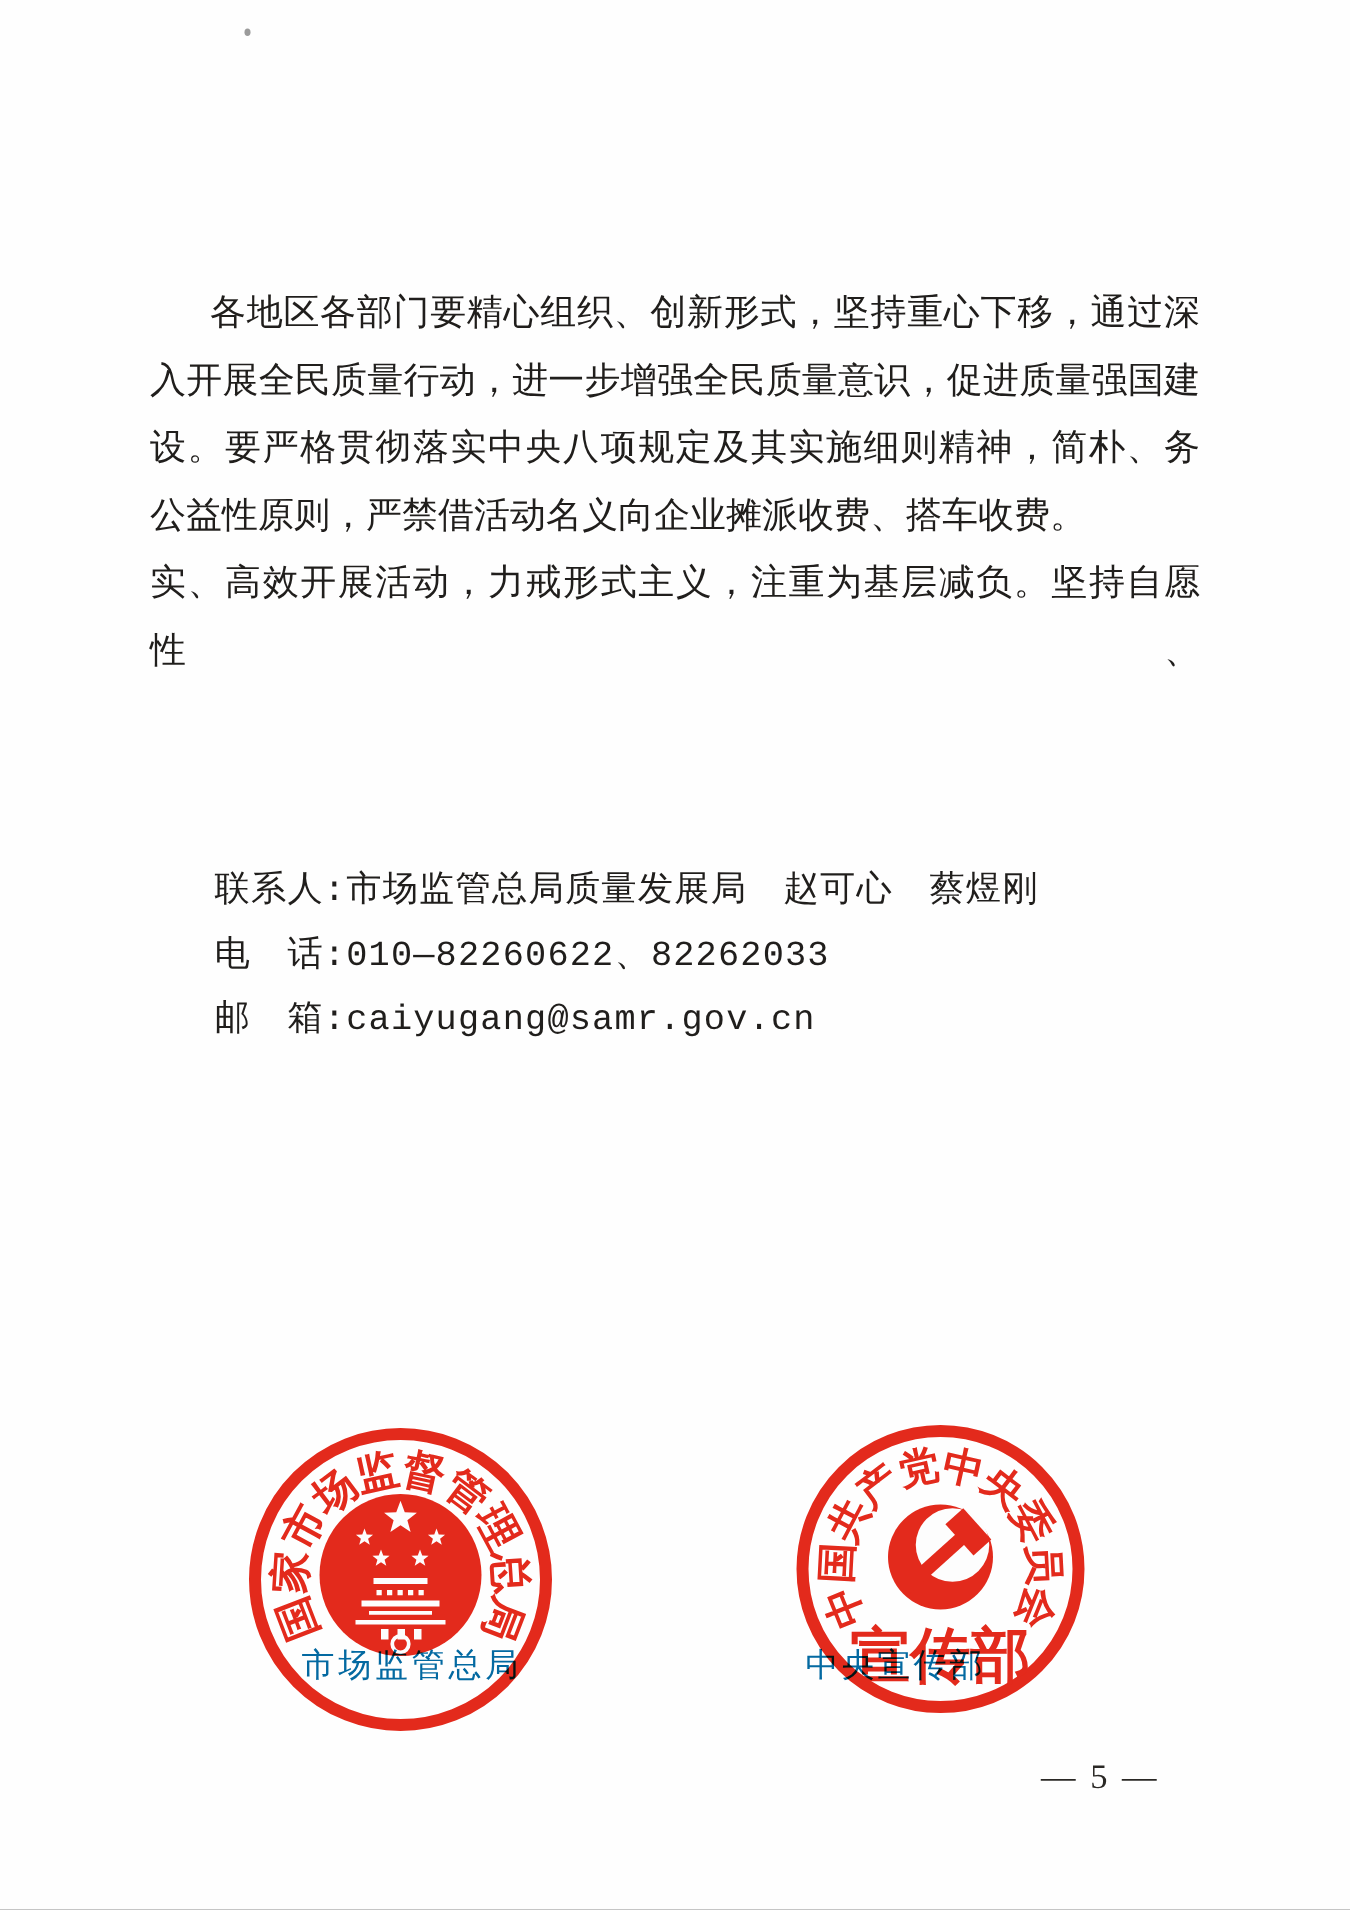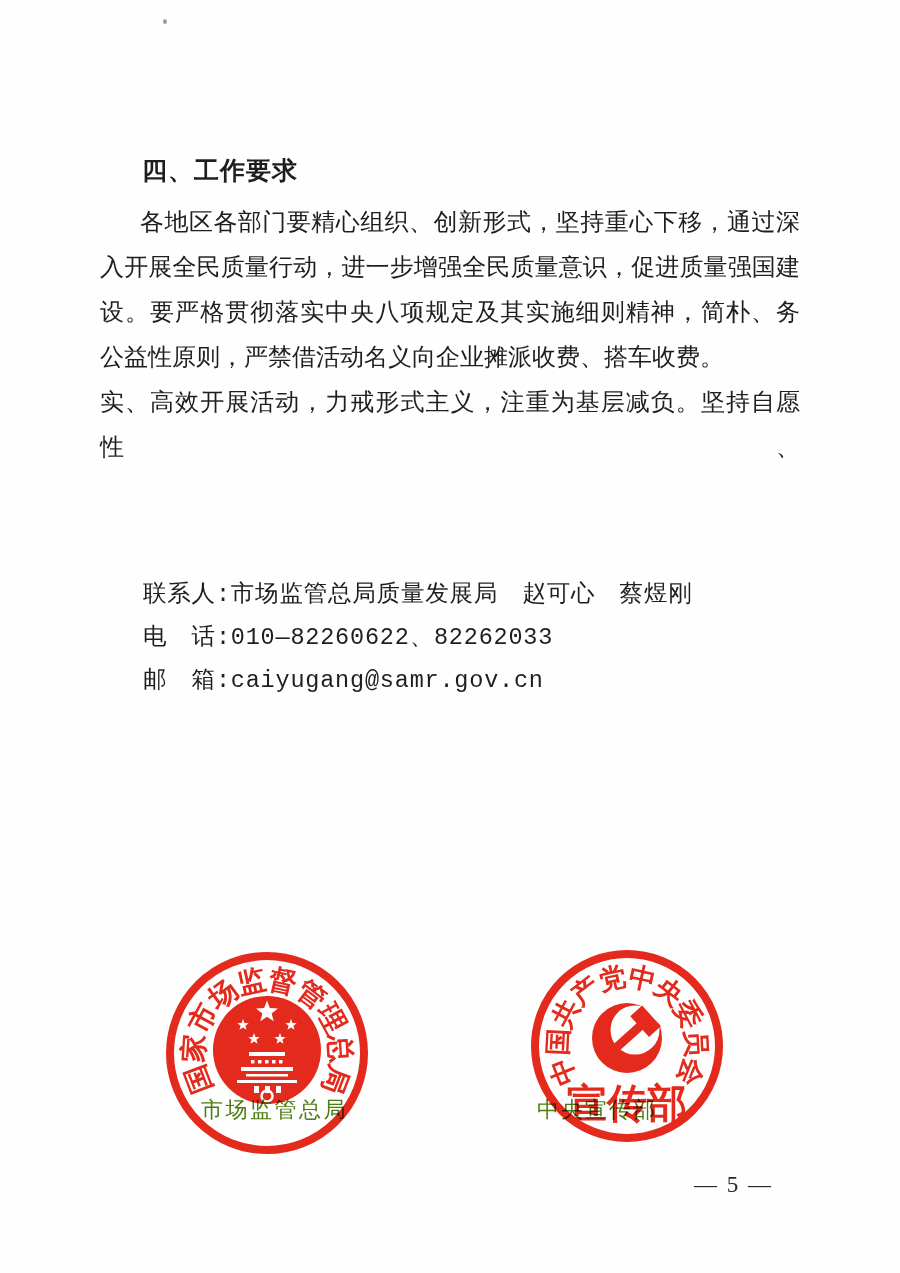--- a/index.html
+++ b/index.html
@@ -26,21 +26,21 @@
   .para .bl.ind{padding-left:40px;}
   .plain{font-size:23.5px;line-height:43px;letter-spacing:.8px;}
   .plain .bl{white-space:nowrap;font-family:Liberation Mono, monospace;}
   .pl40{padding-left:40px;}
   .pl43{padding-left:43px;}
   .pl110{padding-left:110px;}
   .pl147{padding-left:147px;}
   .signature{
     position:absolute;top:1097px;
     font-size:22px;line-height:26px;white-space:nowrap;
-    color:#4d7c0f;z-index:1;
+    color:#0369a1;z-index:1;
   }
   .sig-left{left:201px;letter-spacing:2.5px;}
   .sig-right{left:537px;letter-spacing:2px;}
   .seal{position:absolute;z-index:2;mix-blend-mode:multiply;}
   .seal-left{left:162px;top:948px;}
   .seal-right{left:527px;top:946px;}
   .ring-circle{fill:none;stroke:var(--seal_red,#e42a1c);}
   .ring-text{
     fill:var(--seal_red,#e42a1c);
     font-family:"Liberation Serif","DejaVu Serif",serif;
@@ -59,23 +59,22 @@
     font-size:23px;letter-spacing:2px;white-space:nowrap;color:#2a2825;
   }
 </style>
 </head>
 <body>
 
 <div class="page">
 
   <div class="speck"></div>
 
-  <div class="heading">四、工作要求</div>
 
-  <div class="block para" style="top:200px">
+  <div class="block para" style="top:187px">
     <div class="bl ind">各地区各部门要精心组织、创新形式，坚持重心下移，通过深</div>
     <div class="bl">入开展全民质量行动，进一步增强全民质量意识，促进质量强国建</div>
     <div class="bl">设。要严格贯彻落实中央八项规定及其实施细则精神，简朴、务</div>
     <div class="bl end">公益性原则，严禁借活动名义向企业摊派收费、搭车收费。</div>
     <div class="bl">实、高效开展活动，力戒形式主义，注重为基层减负。坚持自愿性、</div>
   </div>
 
 
   <div class="block plain" style="top:573px">
     <div class="bl pl43">联系人:市场监管总局质量发展局　赵可心　蔡煜刚</div>

